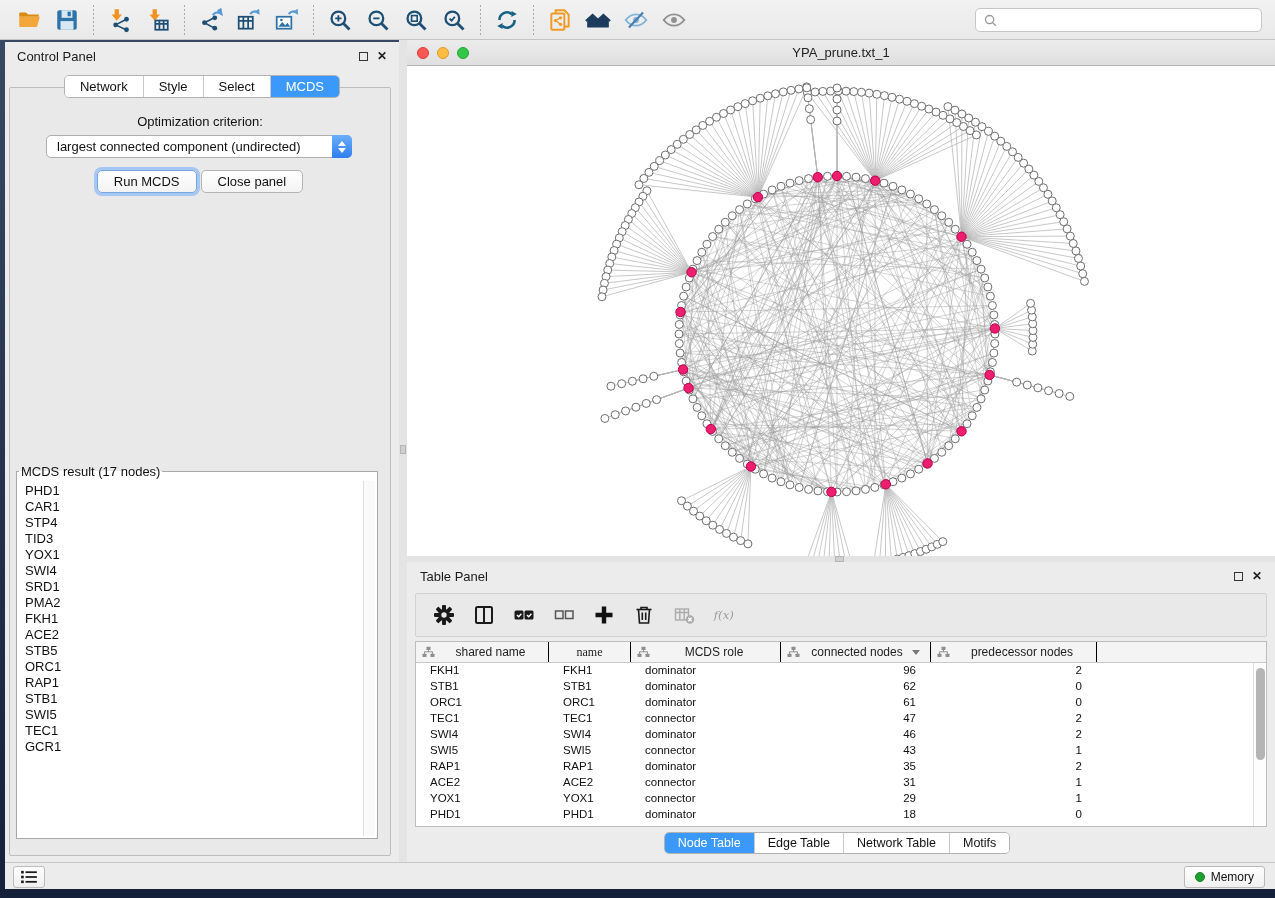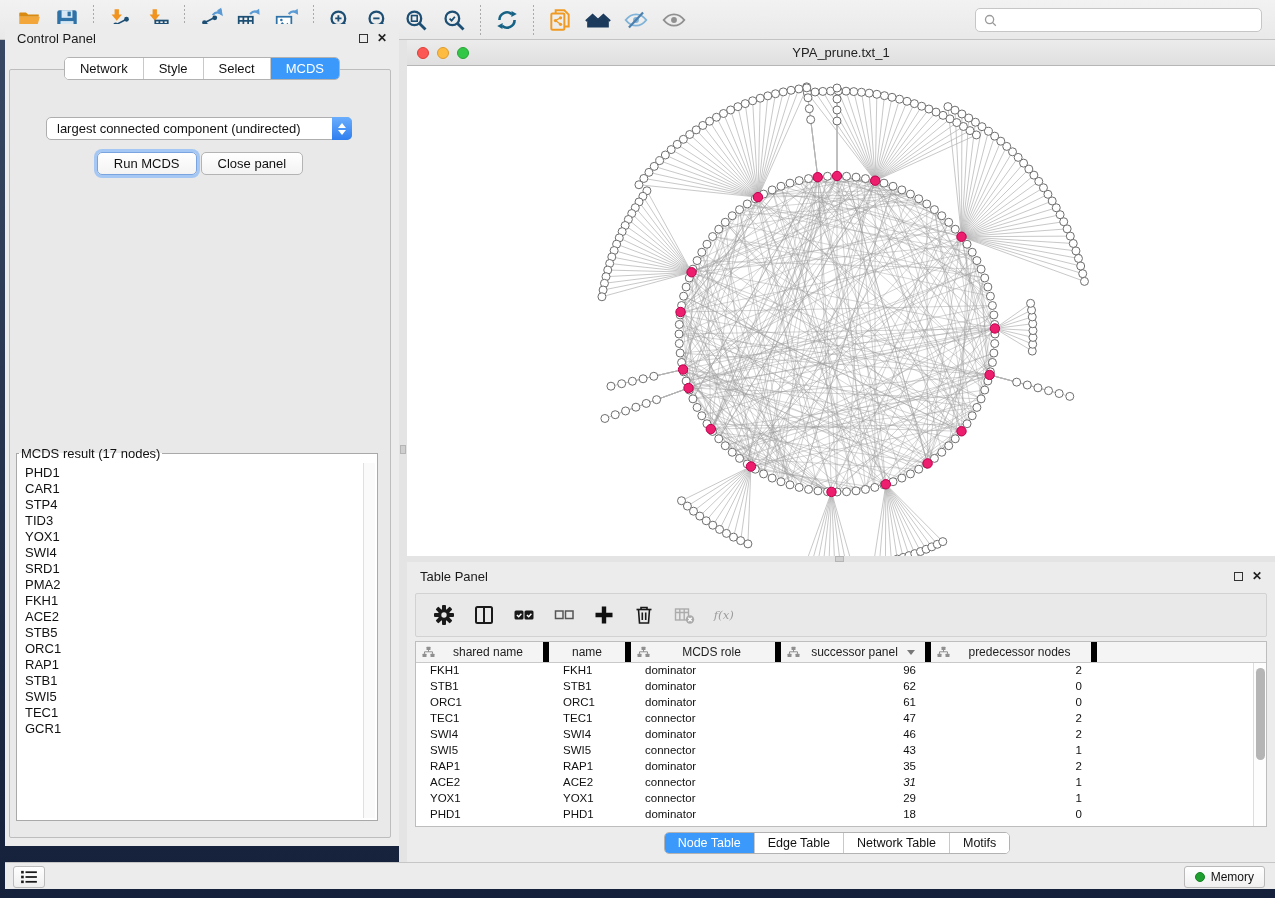--- a/index.html
+++ b/index.html
@@ -18,21 +18,21 @@
   .sep { width:1px; height:30px; margin:0 7px;
          background-image:linear-gradient(#aaa 40%, transparent 40%);
          background-size:1px 4px; }
   .search { position:absolute; right:13px; top:8px; width:287px; height:24px;
     background:#fff; border:1px solid #c6c6c6; border-radius:5px;
     display:flex; align-items:center; padding:0 8px; }
   .search svg { width:13px; height:13px; margin-right:6px; flex:none; }
   .search input { border:none; outline:none; flex:1; font-size:13px; background:transparent; }
 
   
-  .control-panel { position:absolute; left:5px; top:24px; width:394px; height:822px;
+  .control-panel { position:absolute; left:5px; top:42px; width:394px; height:822px;
                    background:#ececec; }
   .cp-header { height:28px; display:flex; align-items:center; padding:0 12px; }
   .cp-title { font-size:13px; color:#1a1a1a; }
   .winbtns { margin-left:auto; display:flex; align-items:center; gap:9px; }
   .float-icon { width:9px; height:9px; border:1.5px solid #333; display:inline-block; }
   .close-icon { font-size:12px; font-weight:bold; color:#222; line-height:1; cursor:pointer; }
   .cp-tabs { position:absolute; left:0; right:0; top:33px; display:flex; justify-content:center; z-index:2; }
   .seg-group { display:flex; border:1px solid #b2b2b2; border-radius:5px; overflow:hidden; background:#fff; }
   .seg { padding:3px 15px; font-size:13px; color:#111; background:#fff; border-left:1px solid #c9c9c9; cursor:pointer; white-space:nowrap; }
   .seg:first-child { border-left:none; }
@@ -88,21 +88,21 @@
   .tp-title { font-size:13px; color:#1a1a1a; }
   .tp-toolbar { position:absolute; left:8px; right:8px; top:31px; height:44px;
                 background:#e9e9e9; border:1px solid #d2d2d2; border-radius:2px;
                 display:flex; align-items:center; gap:17px; padding-left:16px; }
   .tp-toolbar .ti { width:23px; height:23px; display:flex; align-items:center; justify-content:center;
                     background:transparent; border:none; cursor:pointer; }
   .tp-toolbar .ti svg { width:22px; height:22px; }
   .tbl-wrap { position:absolute; left:8px; right:8px; top:79px; height:186px;
               background:#fff; border:1px solid #bdbdbd; }
   .thead { display:flex; height:21px; background:#f4f4f4; border-bottom:1px solid #c9c9c9; }
-  .th { display:flex; align-items:center; border-right:6px solid #000000; font-size:12px;
+  .th { display:flex; align-items:center; border-right:1px solid #000000; font-size:12px;
         color:#222; padding:0 4px; overflow:hidden; }
   .th svg { width:13px; height:12px; margin:0 2px; flex:none; }
   .th .lbl { flex:1; text-align:center; white-space:nowrap; }
   .th .sort { width:0; height:0; border-left:4px solid transparent; border-right:4px solid transparent;
               border-top:5px solid #777; margin-right:6px; }
   .tbody { position:absolute; top:21px; left:0; right:13px; bottom:0; overflow:hidden; }
   .tr { display:flex; height:16px; }
   .td { font-size:11.5px; color:#111; white-space:nowrap; overflow:hidden; padding:1px 4px 0 14px; }
   .td.num { text-align:right; padding-right:15px; }
   .tbl-scroll { position:absolute; top:21px; right:0; bottom:0; width:13px;
@@ -289,20 +289,21 @@
     </div>
     <div class="cp-tabs">
       <div class="seg-group" id="cp-tab-group">
           <span class="seg">Network</span>
           <span class="seg">Style</span>
           <span class="seg">Select</span>
           <span class="seg active">MCDS</span>
         </div>
     </div>
     <div class="cp-body">
+      <div class="opt-label">Optimization criterion:</div>
       <div class="select">
         <span class="select-text">largest connected component (undirected)</span>
         <span class="stepper">
             <i class="up"></i>
             <i class="dn"></i>
           </span>
       </div>
       <div class="btn-row">
         <button class="mac-btn focus">Run MCDS</button>
         <button class="mac-btn">Close panel</button>
@@ -1220,21 +1221,21 @@
             <svg viewBox="0 0 13 12">
               <g fill="#8f8f8f">
                 <rect x="4.5" y="0.8" width="4" height="3.2" rx="0.5"></rect>
                 <rect x="0.5" y="7.8" width="4" height="3.2" rx="0.5"></rect>
                 <rect x="8.5" y="7.8" width="4" height="3.2" rx="0.5"></rect>
               </g>
               <path d="M6.5 4v1.8M2.5 7.8V5.8h8v2" stroke="#8f8f8f" fill="none"></path>
             </svg>
             <span class="lbl">shared name</span>
           </div>
-          <div class="th" style="width: 82px;">
+          <div class="th" style="width: 82px; font-family: Liberation Serif, serif;">
             <span class="lbl">name</span>
           </div>
           <div class="th" style="width: 150px;">
             <svg viewBox="0 0 13 12">
               <g fill="#8f8f8f">
                 <rect x="4.5" y="0.8" width="4" height="3.2" rx="0.5"></rect>
                 <rect x="0.5" y="7.8" width="4" height="3.2" rx="0.5"></rect>
                 <rect x="8.5" y="7.8" width="4" height="3.2" rx="0.5"></rect>
               </g>
               <path d="M6.5 4v1.8M2.5 7.8V5.8h8v2" stroke="#8f8f8f" fill="none"></path>
@@ -1243,21 +1244,21 @@
           </div>
           <div class="th" style="width: 150px;">
             <svg viewBox="0 0 13 12">
               <g fill="#8f8f8f">
                 <rect x="4.5" y="0.8" width="4" height="3.2" rx="0.5"></rect>
                 <rect x="0.5" y="7.8" width="4" height="3.2" rx="0.5"></rect>
                 <rect x="8.5" y="7.8" width="4" height="3.2" rx="0.5"></rect>
               </g>
               <path d="M6.5 4v1.8M2.5 7.8V5.8h8v2" stroke="#8f8f8f" fill="none"></path>
             </svg>
-            <span class="lbl">successor panel</span>
+            <span class="lbl">connected nodes</span>
             <span class="sort"></span>
           </div>
           <div class="th" style="width: 166px;">
             <svg viewBox="0 0 13 12">
               <g fill="#8f8f8f">
                 <rect x="4.5" y="0.8" width="4" height="3.2" rx="0.5"></rect>
                 <rect x="0.5" y="7.8" width="4" height="3.2" rx="0.5"></rect>
                 <rect x="8.5" y="7.8" width="4" height="3.2" rx="0.5"></rect>
               </g>
               <path d="M6.5 4v1.8M2.5 7.8V5.8h8v2" stroke="#8f8f8f" fill="none"></path>
@@ -1313,21 +1314,21 @@
             <div class="td" style="width: 133px;">RAP1</div>
             <div class="td" style="width: 82px;">RAP1</div>
             <div class="td" style="width: 150px;">dominator</div>
             <div class="td num" style="width: 150px;">35</div>
             <div class="td num" style="width: 166px;">2</div>
           </div>
           <div class="tr">
             <div class="td" style="width: 133px;">ACE2</div>
             <div class="td" style="width: 82px;">ACE2</div>
             <div class="td" style="width: 150px;">connector</div>
-            <div class="td num" style="width: 150px; font-style: italic;">31</div>
+            <div class="td num" style="width: 150px;">31</div>
             <div class="td num" style="width: 166px;">1</div>
           </div>
           <div class="tr">
             <div class="td" style="width: 133px;">YOX1</div>
             <div class="td" style="width: 82px;">YOX1</div>
             <div class="td" style="width: 150px;">connector</div>
             <div class="td num" style="width: 150px;">29</div>
             <div class="td num" style="width: 166px;">1</div>
           </div>
           <div class="tr">

